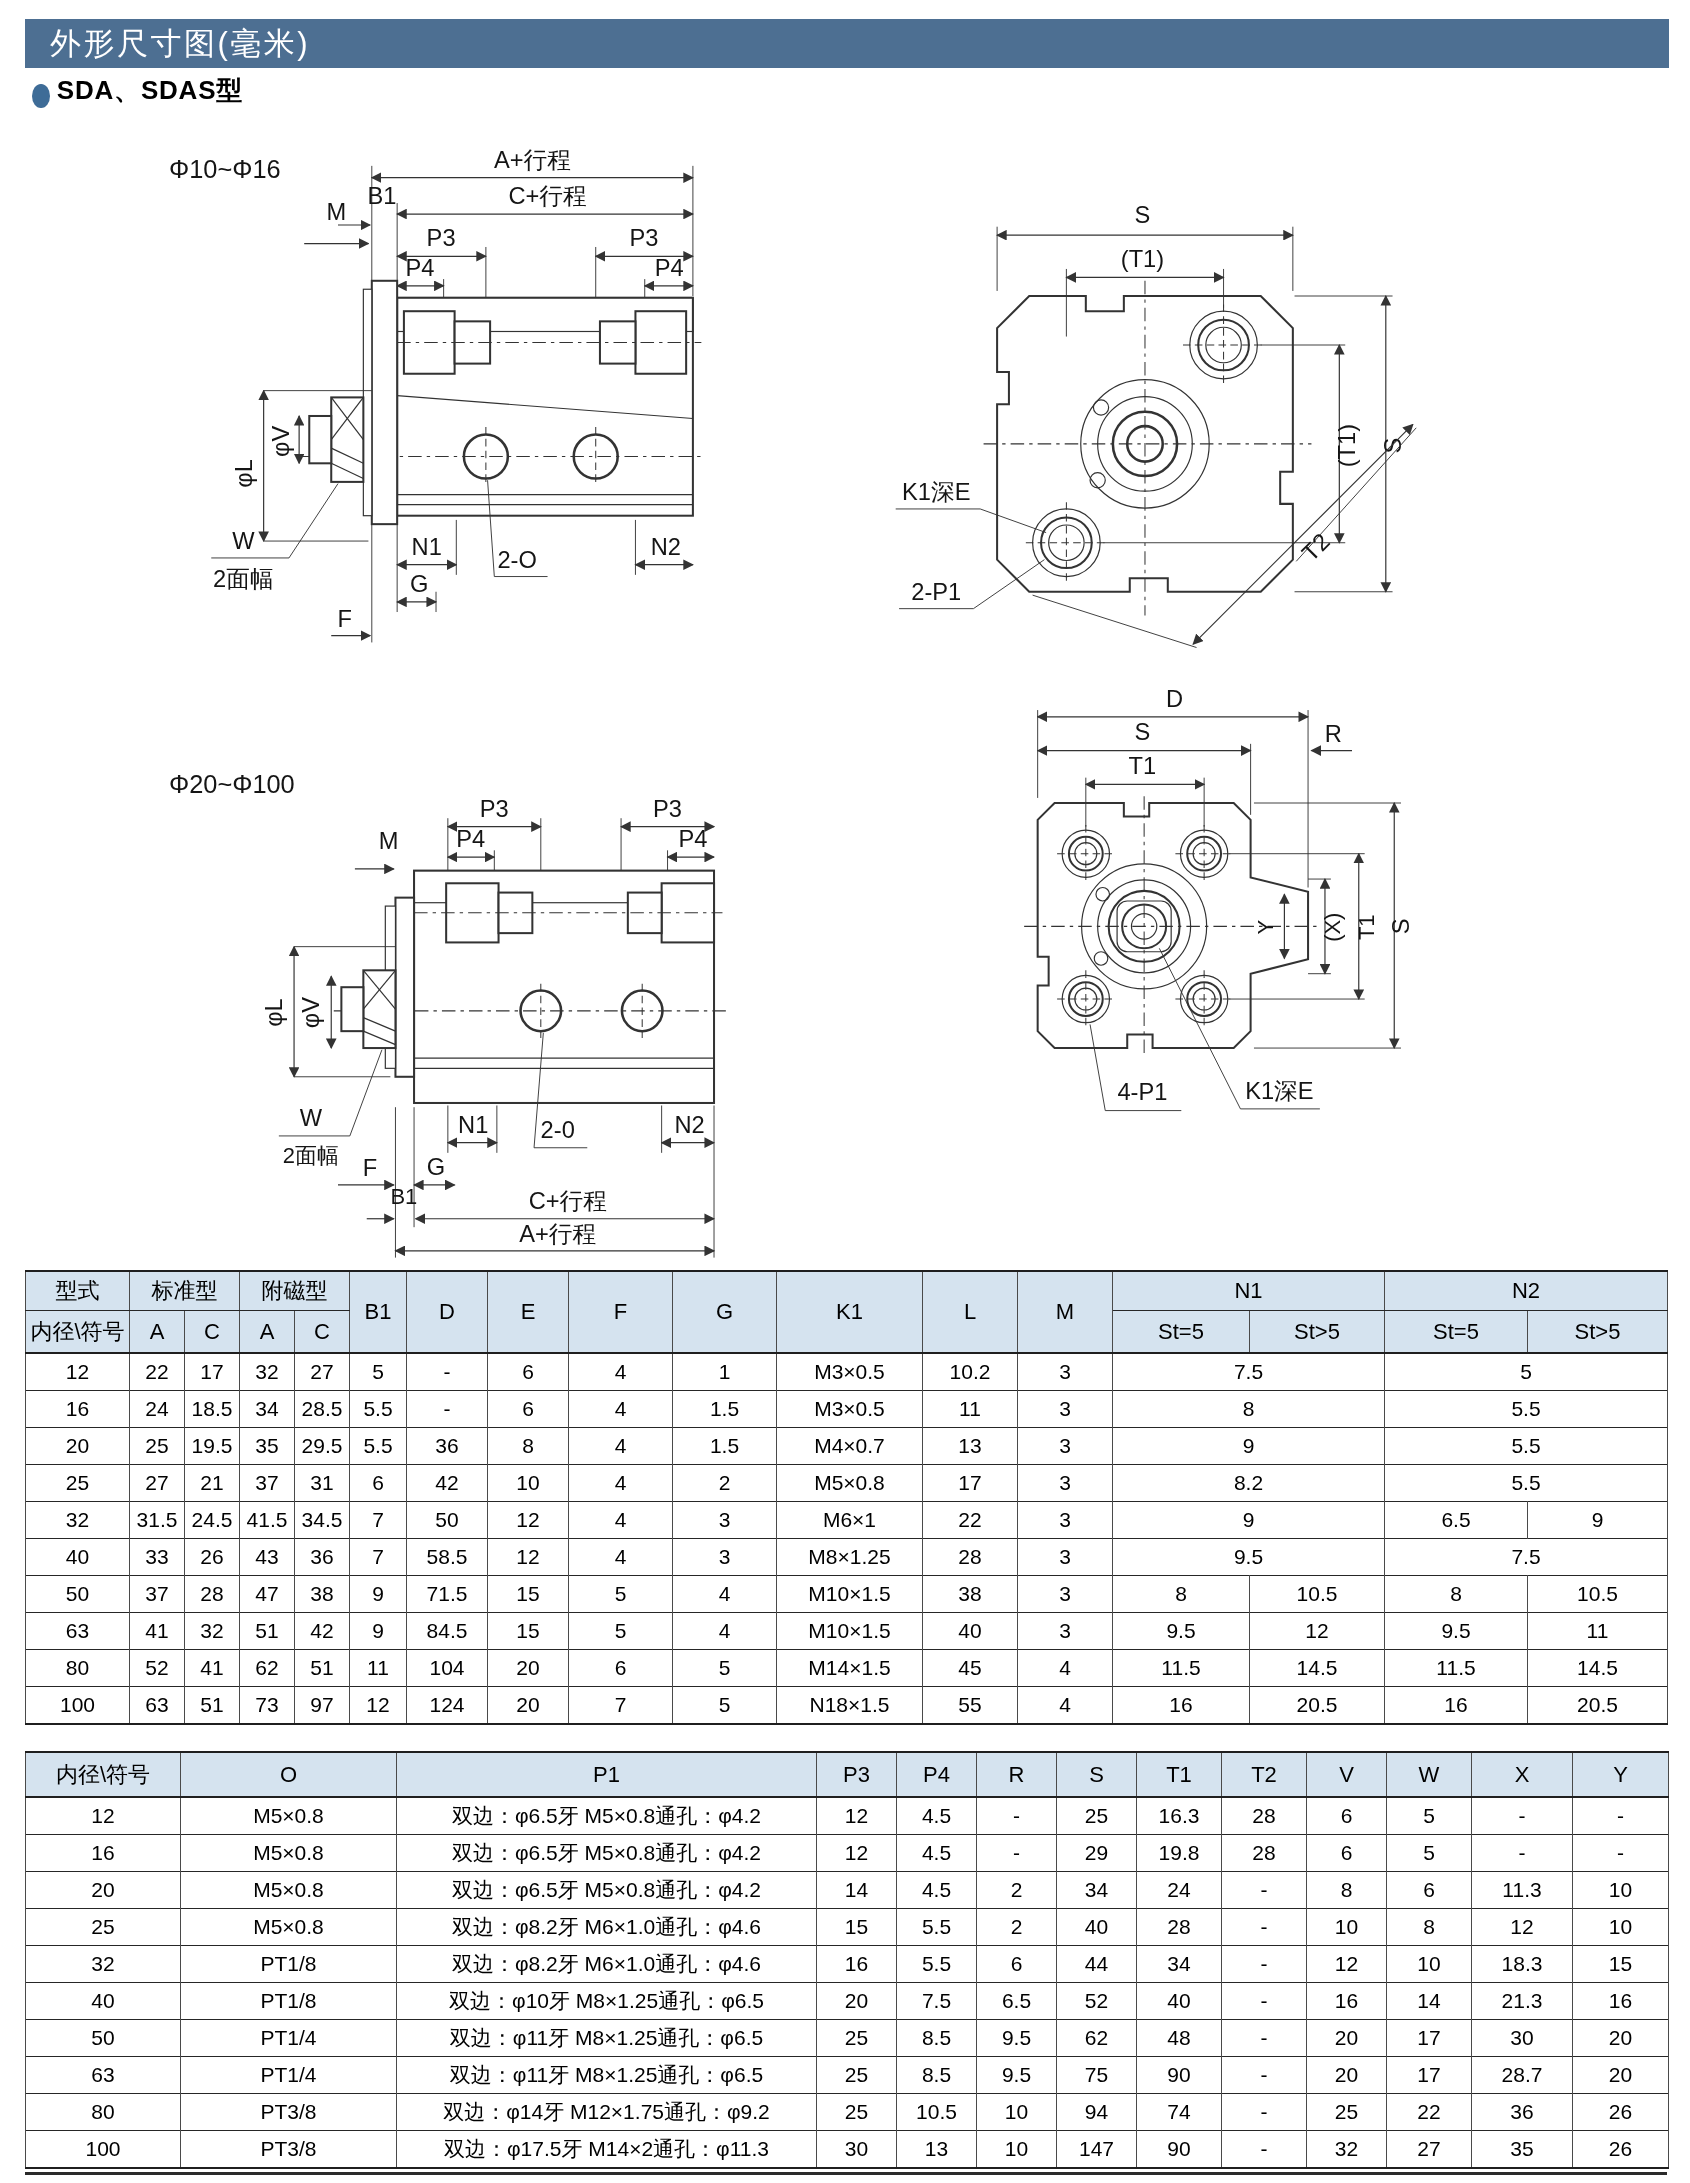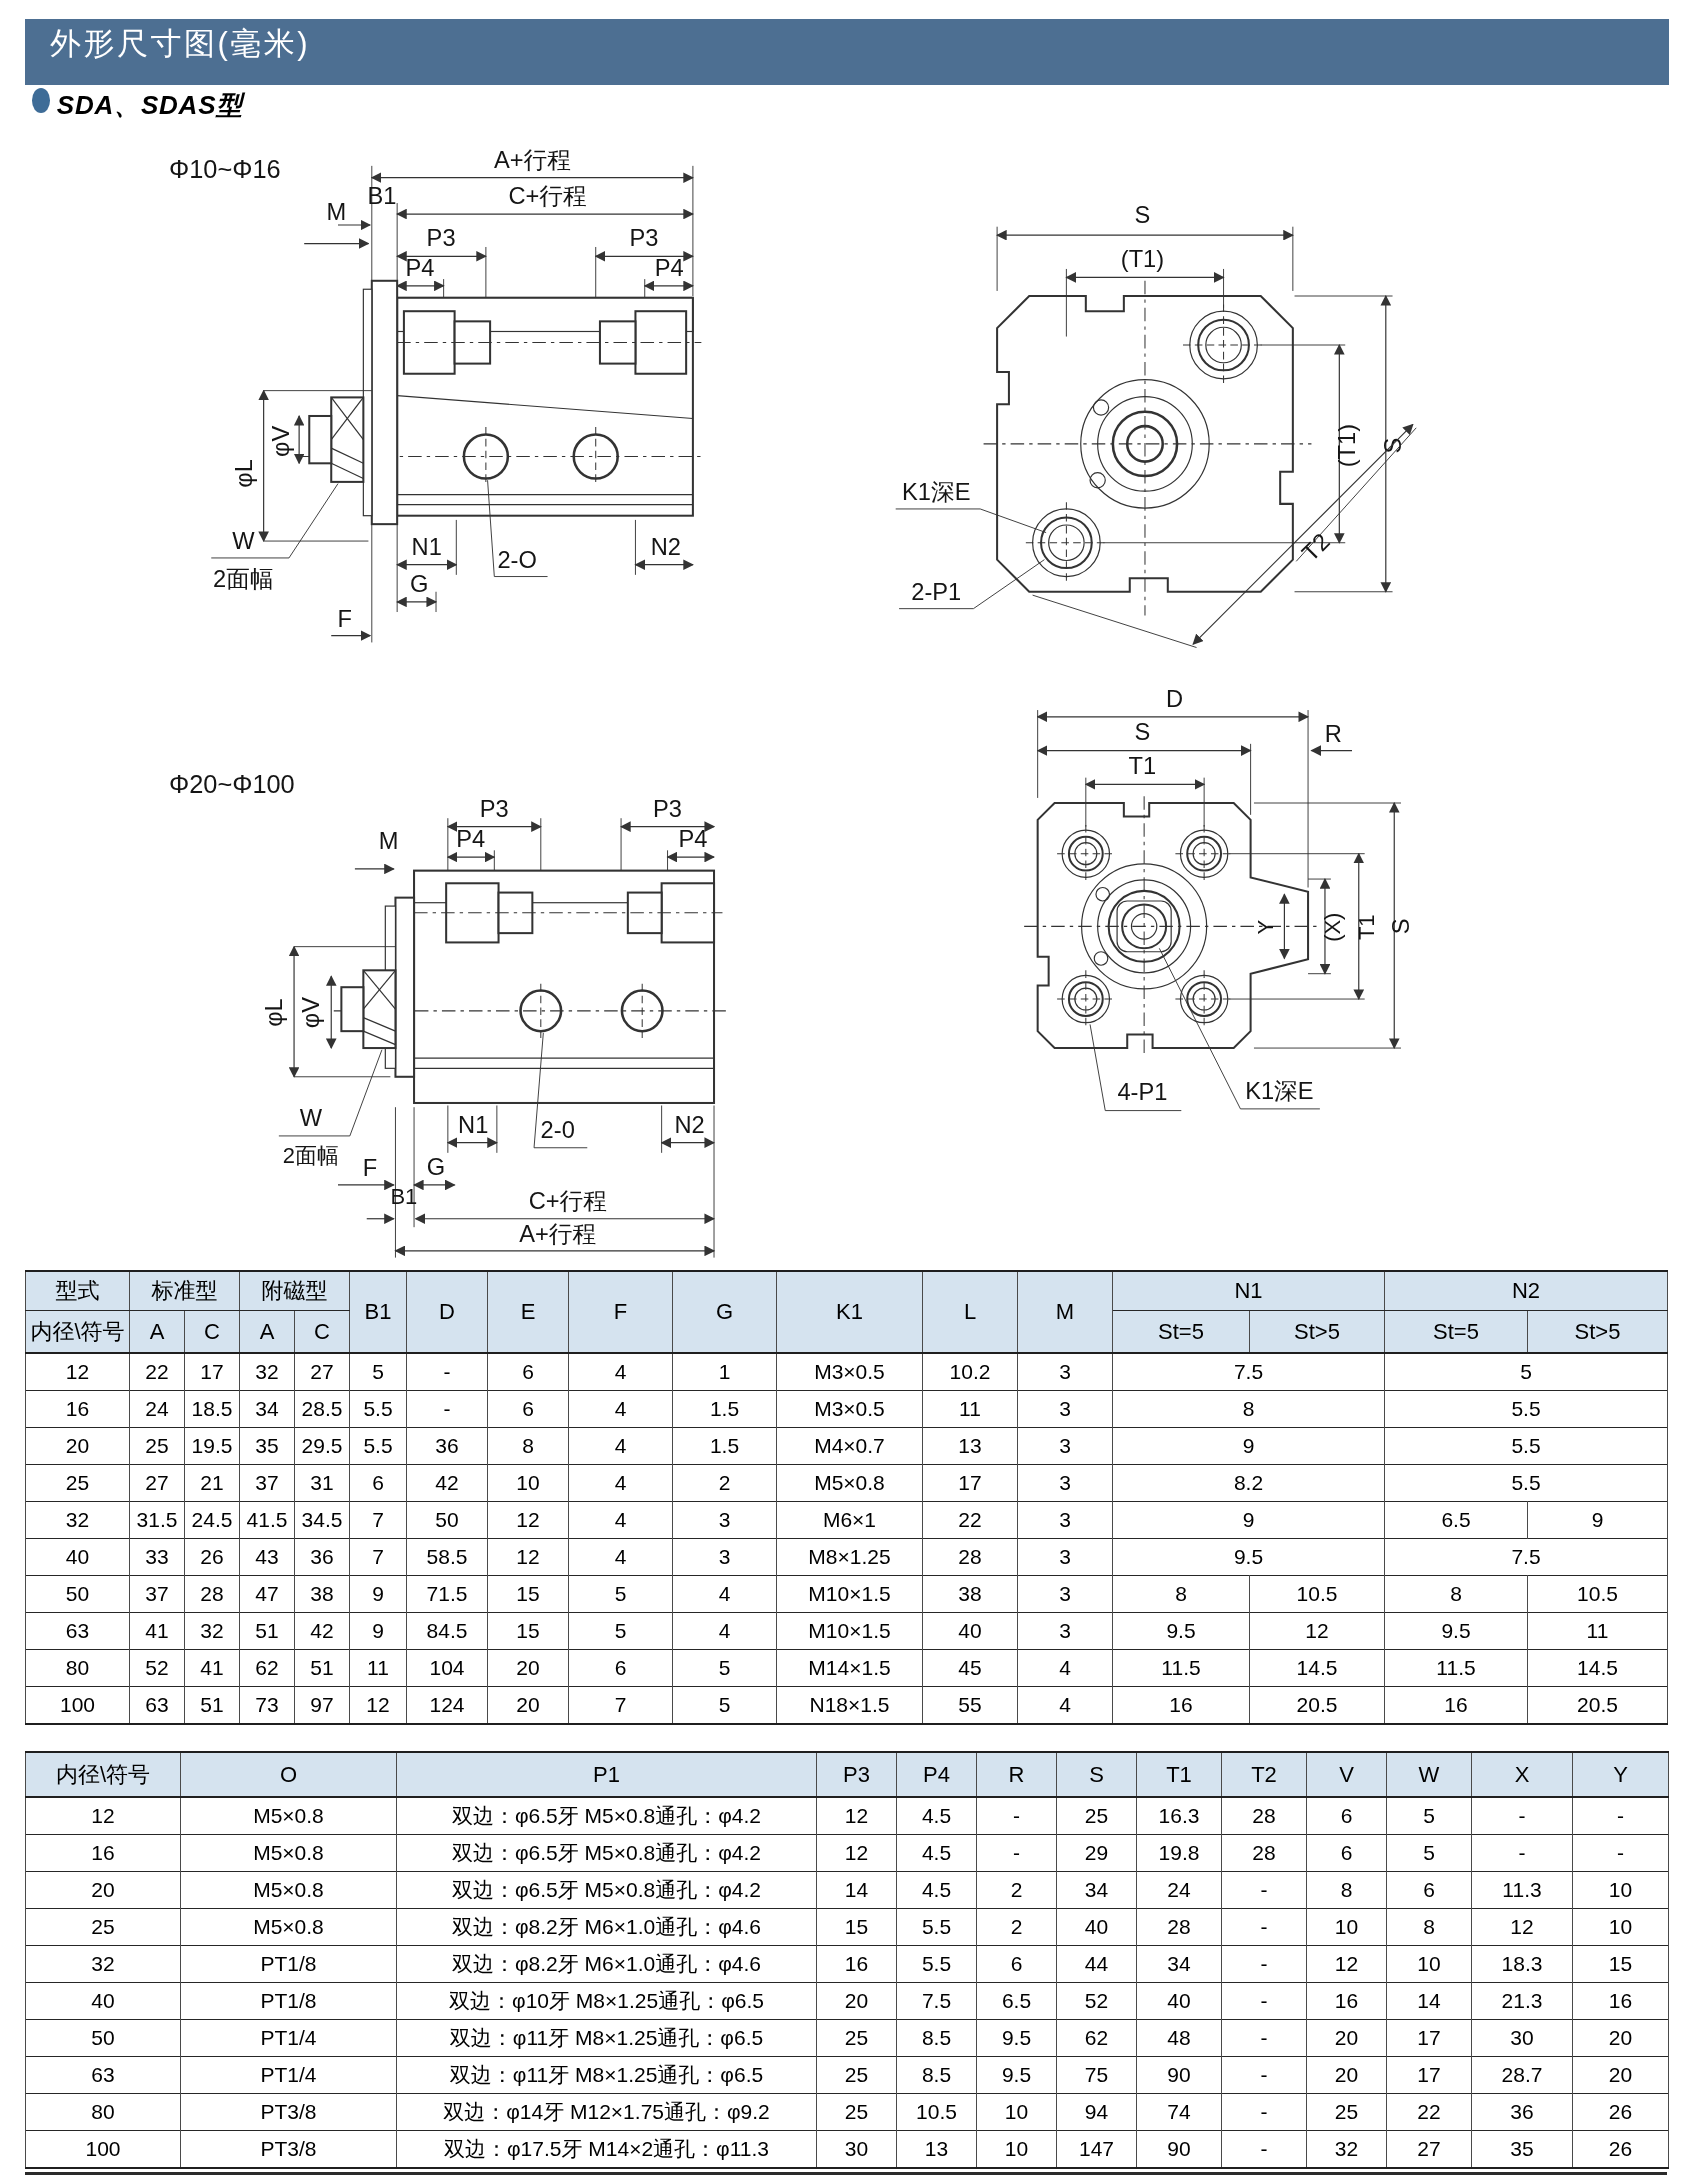--- a/index.html
+++ b/index.html
@@ -1,23 +1,23 @@
 <!DOCTYPE html>
 <html style="font-size:13.5px"><head>
 <meta charset="utf-8">
 <style>
   html,body{margin:0;padding:0;background:#e8e8e8;}
   #page{position:relative;width:1690px;height:2183px;background:#ffffff;
         font-family:"Liberation Sans",sans-serif;overflow:hidden;}
 
   
-  .title-bar{position:absolute;left:25px;top:18.6px;width:1644px;height:66px;
+  .title-bar{position:absolute;left:25px;top:18.6px;width:1644px;height:49px;
              background:#4d6f92;color:#ffffff;font-size:31px;font-weight:400;
              line-height:49px;padding-left:25px;letter-spacing:2.5px;box-sizing:border-box;}
-  .model-line{position:absolute;left:32px;top:88px;display:flex;align-items:flex-start;font-style:italic;}
+  .model-line{position:absolute;left:32px;top:73px;display:flex;align-items:flex-end;}
   .model-bullet{width:18px;height:24.5px;border-radius:50%;background:#3e6c97;margin-right:6.8px;}
   .model-text{font-size:26px;font-weight:600;color:#000;letter-spacing:0.8px;}
 
   
   #cad{position:absolute;left:0;top:0;pointer-events:none;}
   .ln{stroke:#333;stroke-width:2.4;fill:none;}
   .ln-th{stroke:#333;stroke-width:1.4;fill:none;}
   .fillw{fill:#ffffff;}
   .dash{stroke:#333;stroke-width:1.2;fill:none;stroke-dasharray:16 6 4 6;}
   .dash2{stroke:#333;stroke-width:1.2;fill:none;stroke-dasharray:9 5;}

